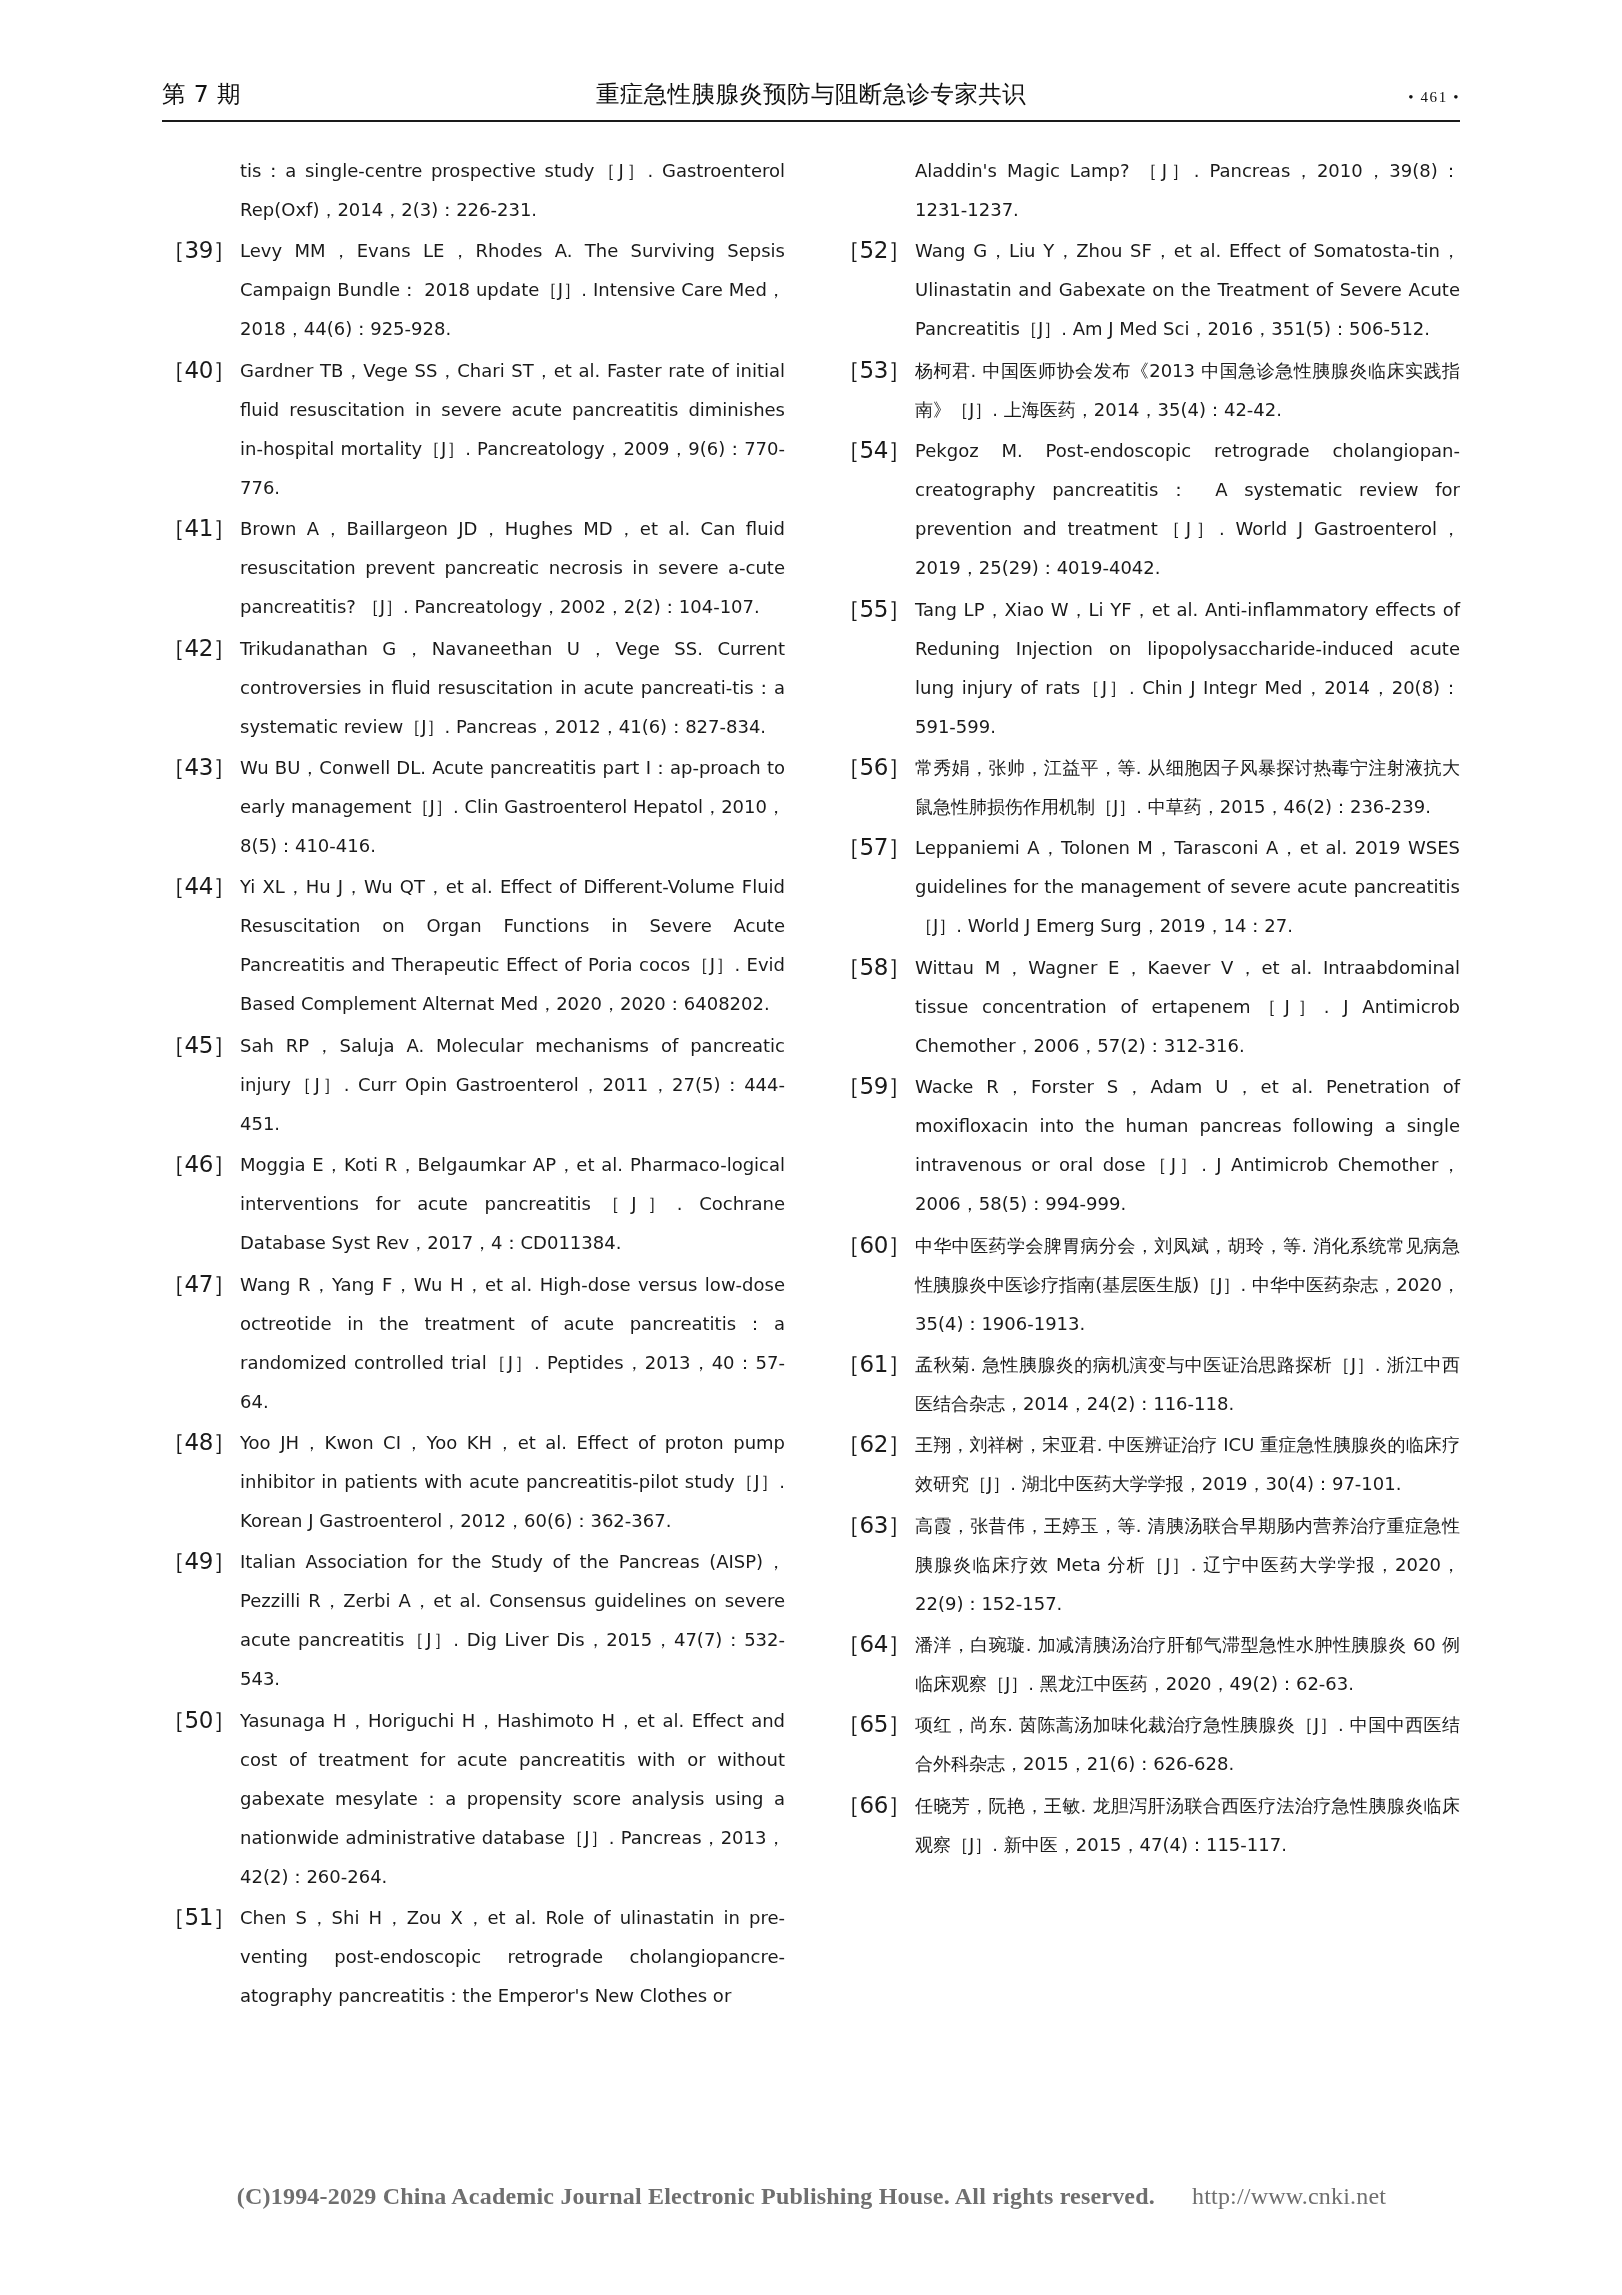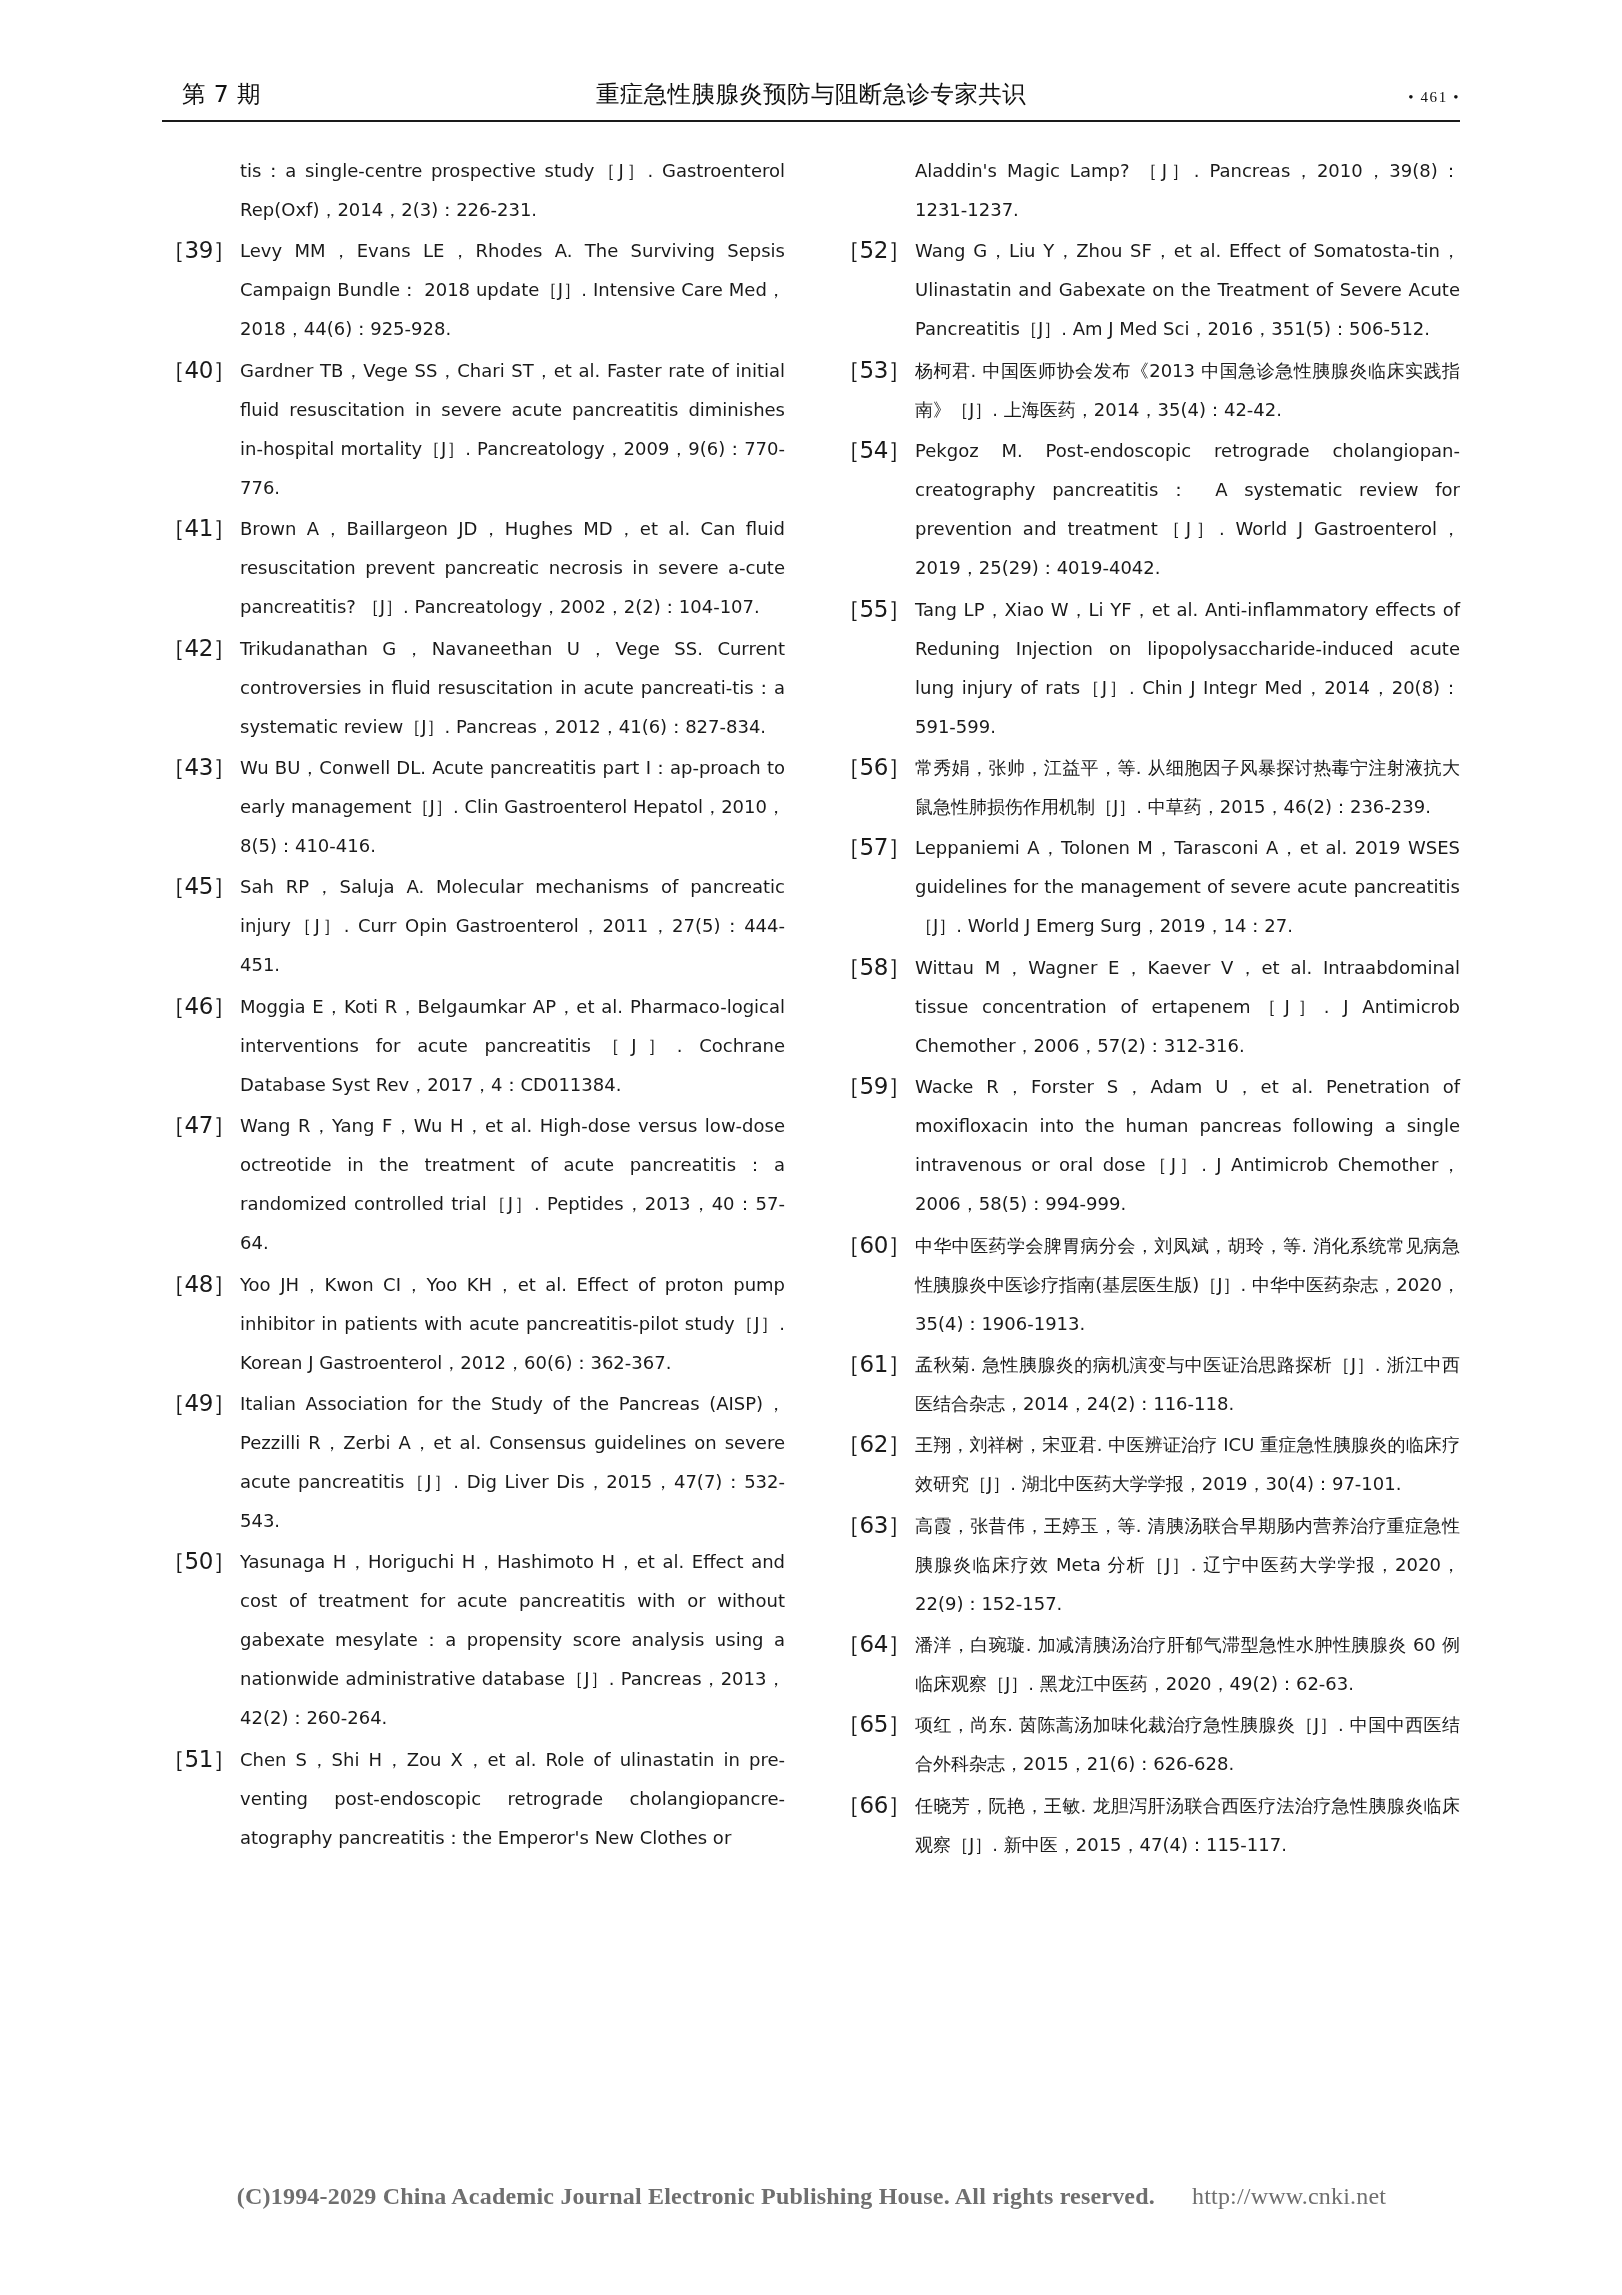--- a/index.html
+++ b/index.html
@@ -33,21 +33,21 @@
     width: 1298px;
     height: 36px;
     display: flex;
     align-items: baseline;
     justify-content: space-between;
     font-size: 23.5px;
     letter-spacing: 0.4px;
     color: #111;
     white-space: nowrap;
   }
-  .runhead-left  { flex: 0 0 auto; margin-left: 20px; }
+  .runhead-left  { flex: 0 0 auto; }
   .runhead-center{
     position: absolute;
     left: 0; right: 0;
     text-align: center;
     font-size: 23.5px;
   }
   .runhead-right { flex: 0 0 auto; margin-left: auto; font-size: 15px; letter-spacing: 1.6px;}
 
   .rule {
     position: absolute;
@@ -149,20 +149,24 @@
         </div>
         <div class="ref">
           <div class="ref-num cjk">［42］</div>
           <div class="ref-body cjk">Trikudanathan G，Navaneethan U，Vege SS. Current controversies in fluid resuscitation in acute pancreati-tis：a systematic review［J］. Pancreas，2012，41(6)：827-834.</div>
         </div>
         <div class="ref">
           <div class="ref-num cjk">［43］</div>
           <div class="ref-body cjk">Wu BU，Conwell DL. Acute pancreatitis part Ⅰ：ap-proach to early management［J］. Clin Gastroenterol Hepatol，2010，8(5)：410-416.</div>
         </div>
         <div class="ref">
+          <div class="ref-num cjk">［44］</div>
+          <div class="ref-body cjk">Yi XL，Hu J，Wu QT，et al. Effect of Different-Volume Fluid Resuscitation on Organ Functions in Severe Acute Pancreatitis and Therapeutic Effect of Poria cocos［J］. Evid Based Complement Alternat Med，2020，2020：6408202.</div>
+        </div>
+        <div class="ref">
           <div class="ref-num cjk">［45］</div>
           <div class="ref-body cjk">Sah RP，Saluja A. Molecular mechanisms of pancreatic injury［J］. Curr Opin Gastroenterol，2011，27(5)：444-451.</div>
         </div>
         <div class="ref">
           <div class="ref-num cjk">［46］</div>
           <div class="ref-body cjk">Moggia E，Koti R，Belgaumkar AP，et al. Pharmaco-logical interventions for acute pancreatitis［J］. Cochrane Database Syst Rev，2017，4：CD011384.</div>
         </div>
         <div class="ref">
           <div class="ref-num cjk">［47］</div>
           <div class="ref-body cjk">Wang R，Yang F，Wu H，et al. High-dose versus low-dose octreotide in the treatment of acute pancreatitis：a randomized controlled trial［J］. Peptides，2013，40：57-64.</div>

